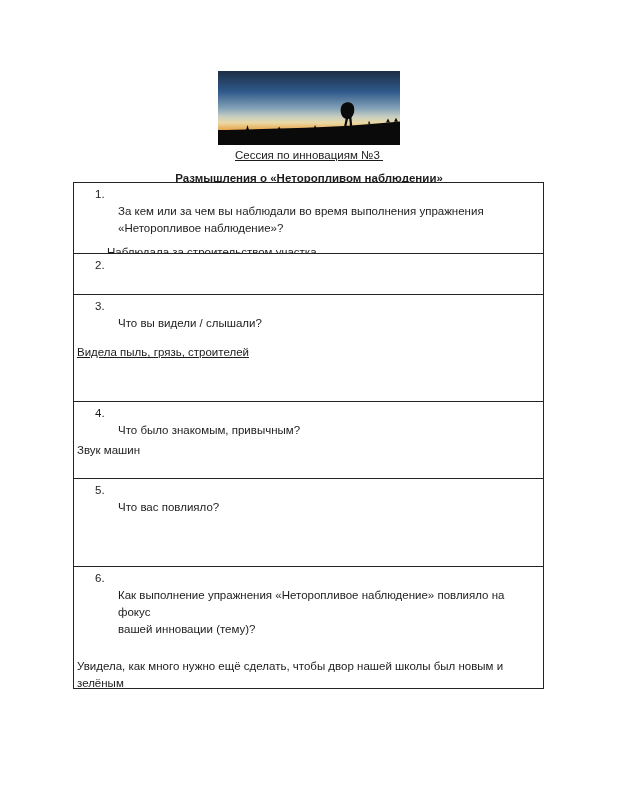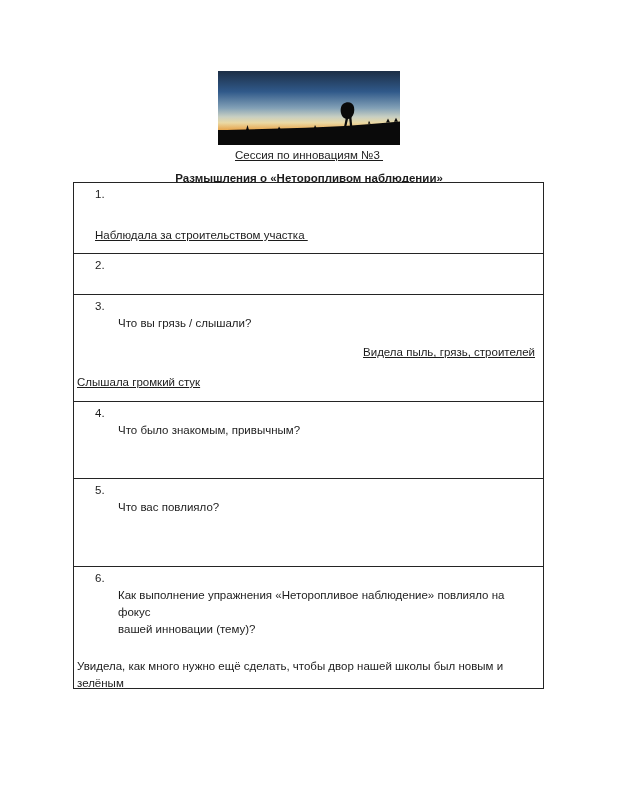--- a/index.html
+++ b/index.html
@@ -60,23 +60,23 @@
     position: relative;
     padding-left: 41px;
     white-space: pre-line;
   }
   .num {
     position: absolute;
     left: 18px; top: 0;
   }
   .answer { white-space: pre-line; }
   .answer.u { text-decoration: underline; }
-  .answer.ind { margin-left: 18px; }
+  .answer.ind { margin-left: 30px; }
   .mt7  { margin-top: 7px; }
-  .mt12 { margin-top: 12px; text-align: right; }
+  .mt12 { margin-top: 12px; }
   .mt13 { margin-top: 13px; }
   .mt3  { margin-top: 3px; }
   .mt4  { margin-top: 20px; }
 </style>
 </head>
 <body>
 
 <div class="page">
 
   <div class="hero">
@@ -110,44 +110,45 @@
     </svg>
   </div>
 
   <div class="doc-title t1">Сессия по инновациям №3&nbsp;</div>
   <div class="doc-title t2">Размышления о «Неторопливом наблюдении»</div>
 
   <div class="qtable">
 
     <div class="trow r1">
       <div class="question">
-        <span class="num">1.</span>
+        <span class="num">1.</span><span class="qtext">За кем или за чем вы наблюдали во время выполнения упражнения
+«Неторопливое наблюдение»?</span>
       </div>
       <div class="answer u ind mt7">Наблюдала за строительством участка&nbsp;</div>
     </div>
 
     <div class="trow r2">
       <div class="question">
         <span class="num">2.</span>
       </div>
       <div class="answer u">Это двор нашей школы</div>
     </div>
 
     <div class="trow r3">
       <div class="question">
-        <span class="num">3.</span><span class="qtext">Что вы грязь / слышали?</span>
+        <span class="num">3.</span><span class="qtext">Что вы видели / слышали?</span>
       </div>
       <div class="answer u mt12">Видела пыль, грязь, строителей</div>
-      <div class="answer u mt13">Слышала громкий стук</div>
     </div>
 
     <div class="trow r4">
       <div class="question">
         <span class="num">4.</span><span class="qtext">Что было знакомым, привычным?</span>
       </div>
+      <div class="answer mt3">Звук машин</div>
     </div>
 
     <div class="trow r5">
       <div class="question">
         <span class="num">5.</span><span class="qtext">Что вас повлияло?</span>
       </div>
     </div>
 
     <div class="trow r6">
       <div class="question">

